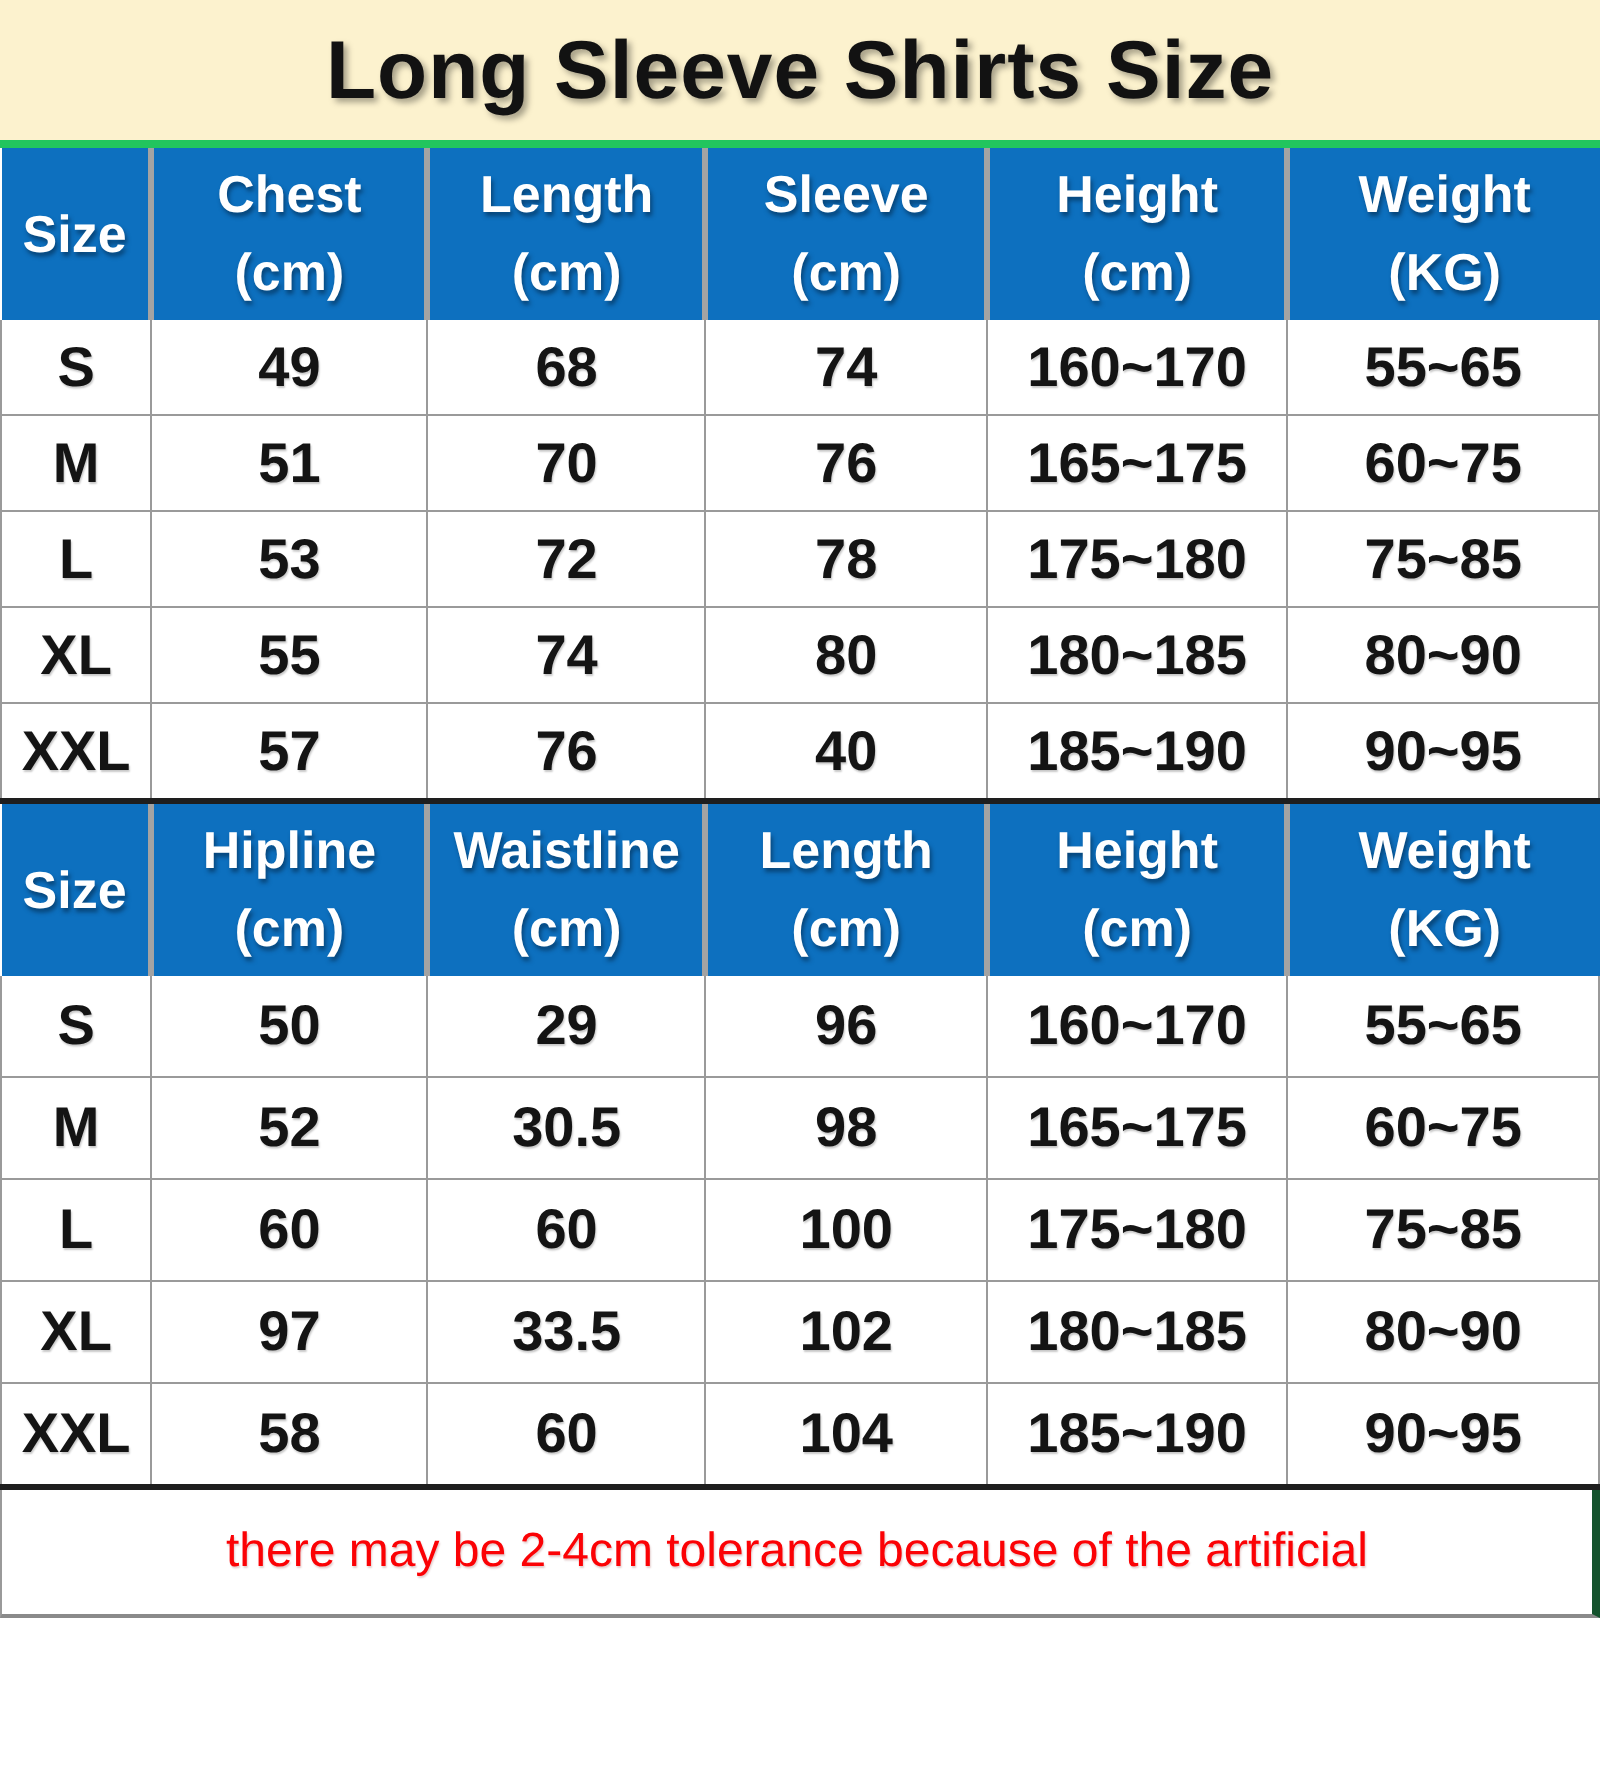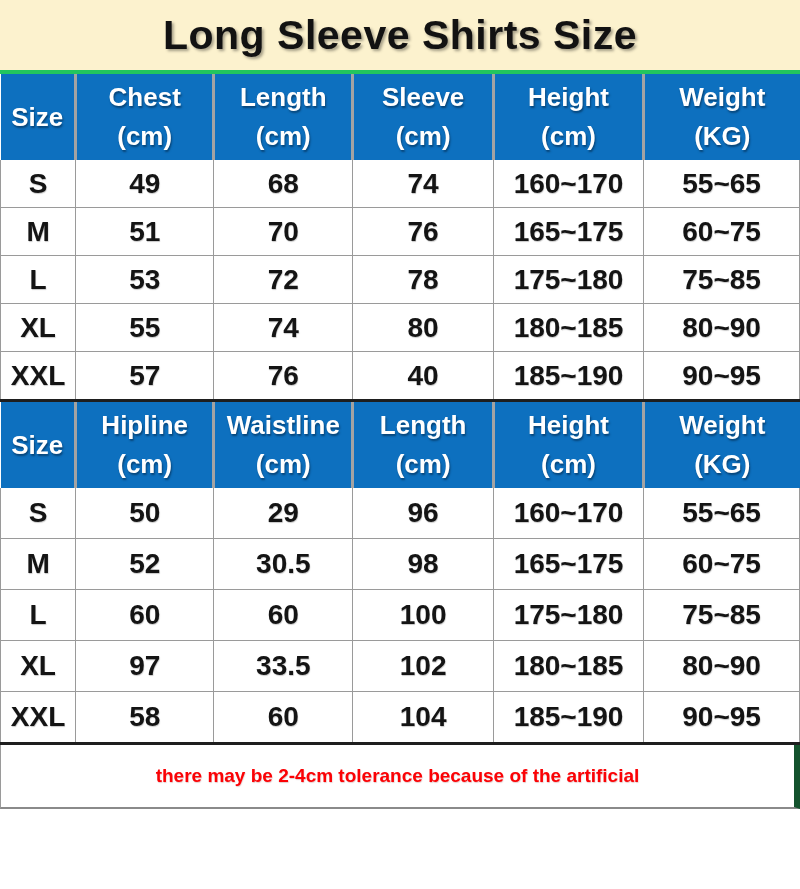--- a/index.html
+++ b/index.html
@@ -61,29 +61,29 @@
     padding: 0;
   }
   .t-shirts tbody td { height: 47px; }
   .t-pants  tbody td { height: 50px; }
   tbody tr:first-child td { border-top: none; }
   tbody tr.last td { border-bottom: 3px solid #1e1e1e; }
   .note {
     height: 62px;
     margin: 0;
     border-left: 1px solid #9a9a9a;
-    border-right: 6px solid #14532d;
+    border-right: 4px solid #14532d;
     border-bottom: 2px solid #8a8a8a;
     background: #ffffff;
     display: flex;
     align-items: center;
     justify-content: center;
     color: #FB0205;
-    font-size: 19px;
-    font-weight: bold;
+    font-size: 24px;
+    font-weight: normal;
     text-shadow: 0.5px 1px 1px rgba(120,0,0,0.2);
   }
 </style>
 </head>
 <body>
 
 <div class="sheet">
 
   <section>
     <div class="band">Long Sleeve Shirts Size</div>

